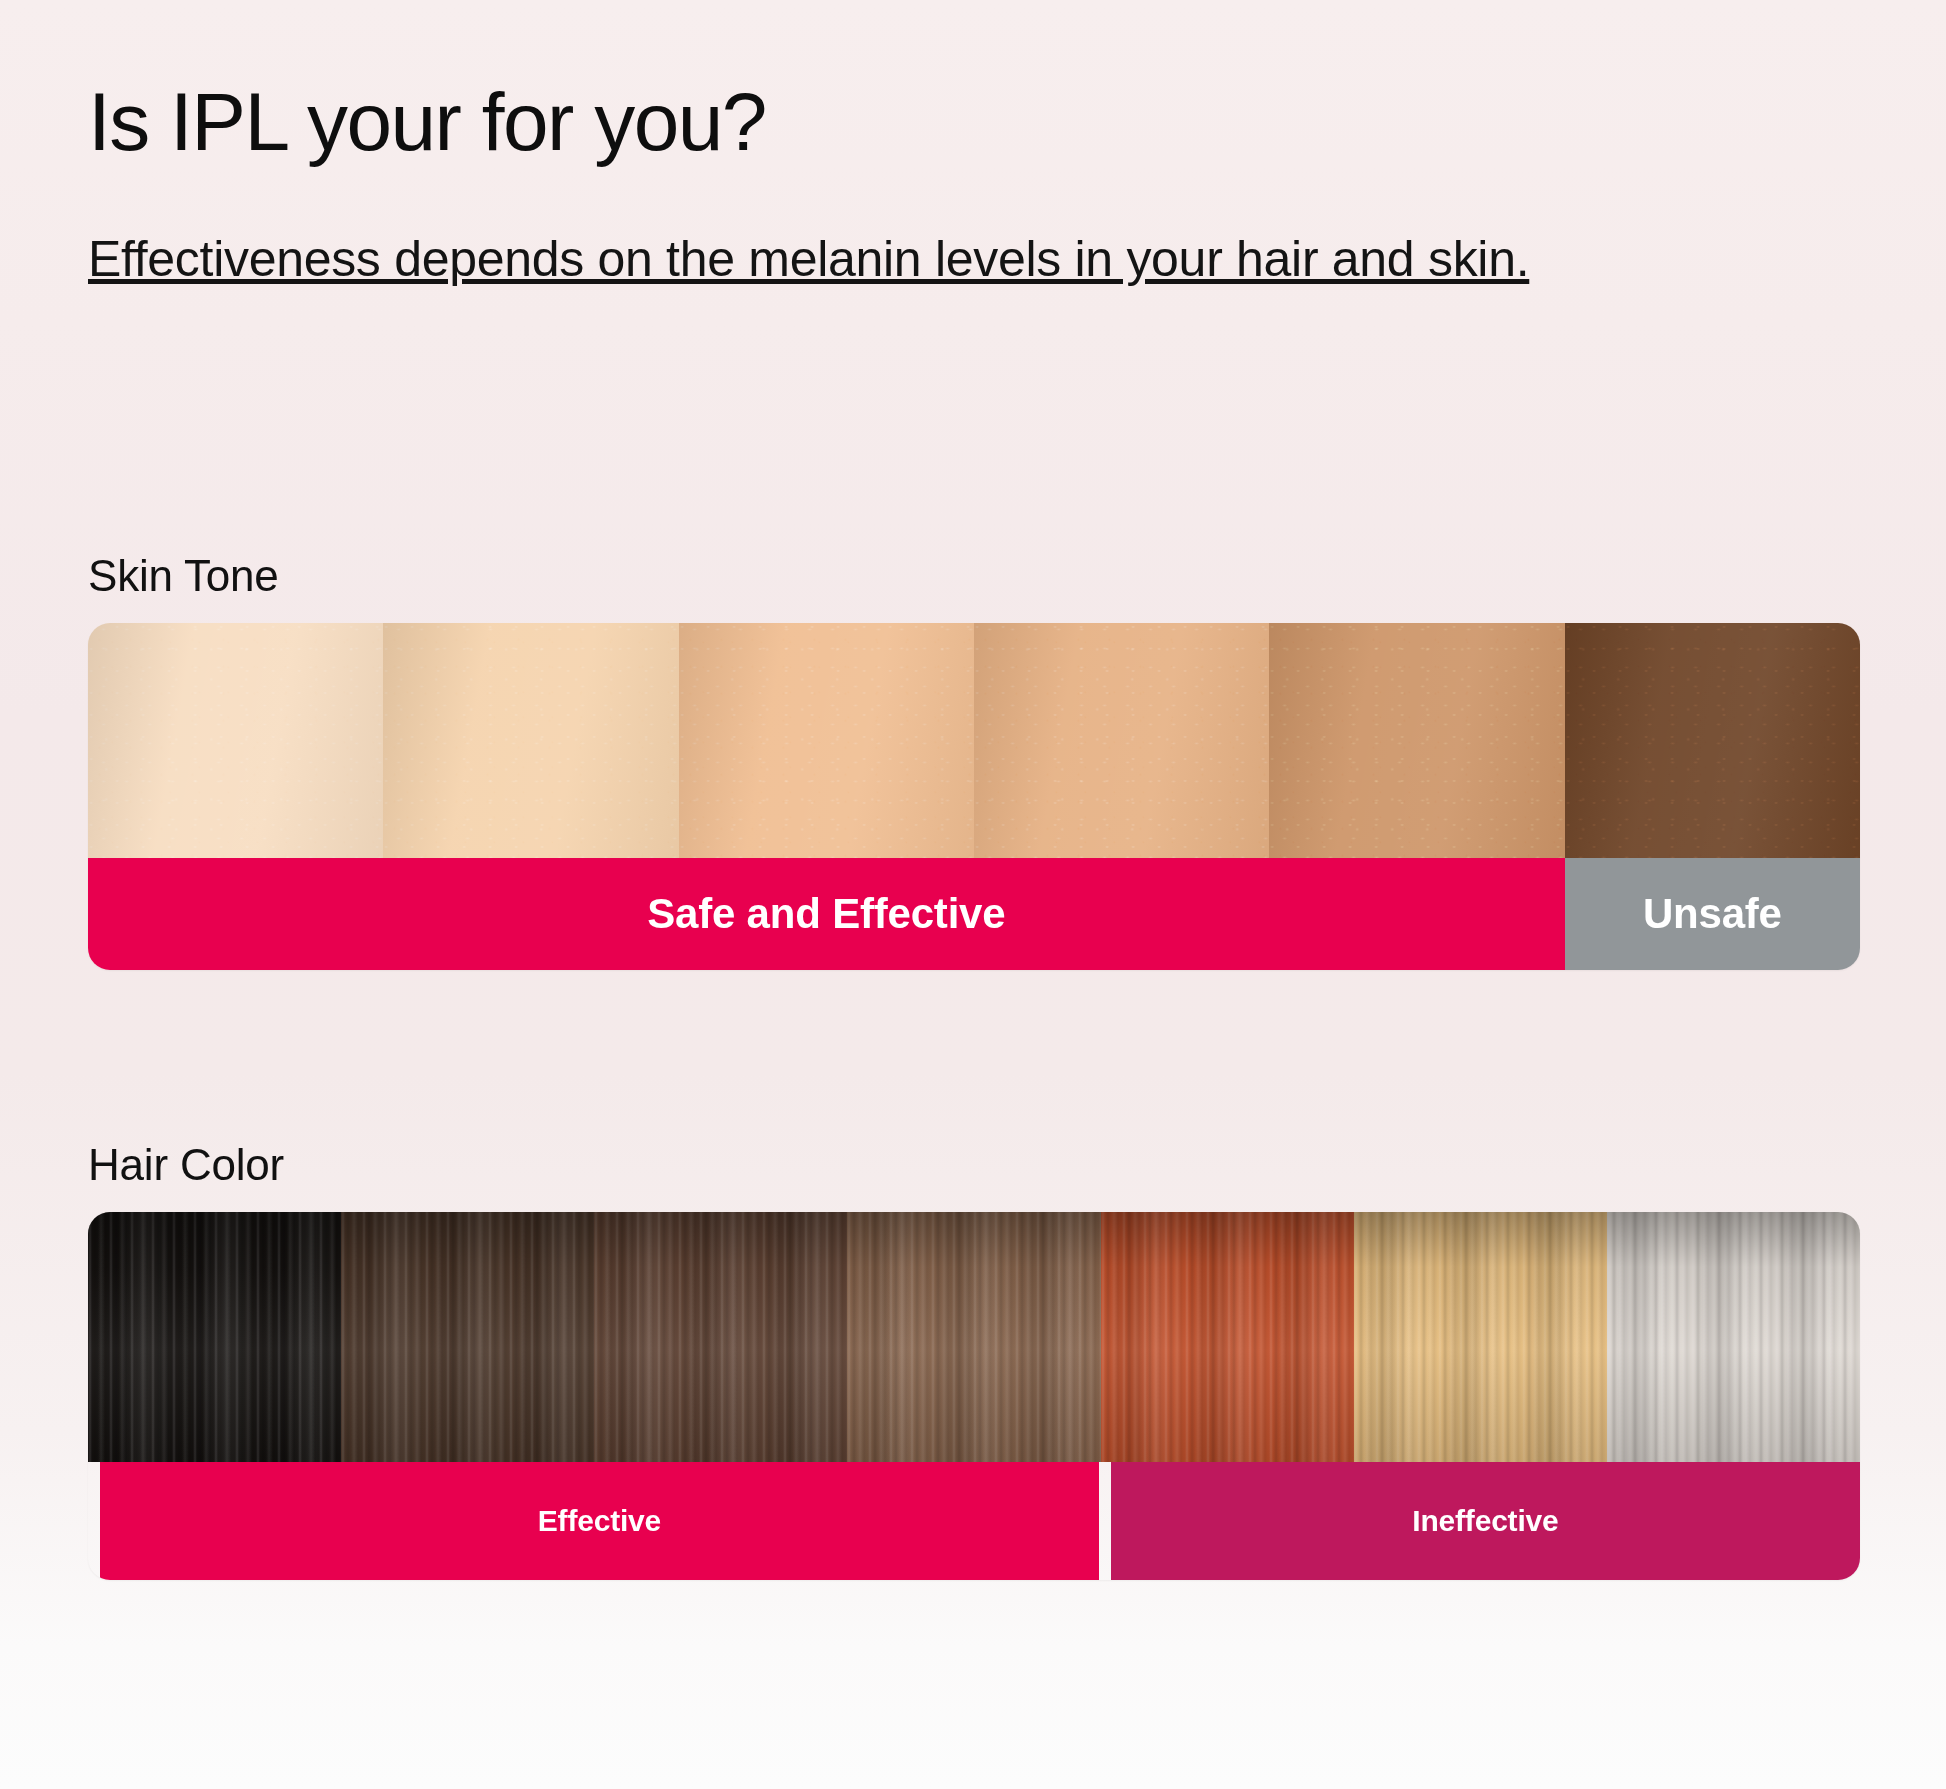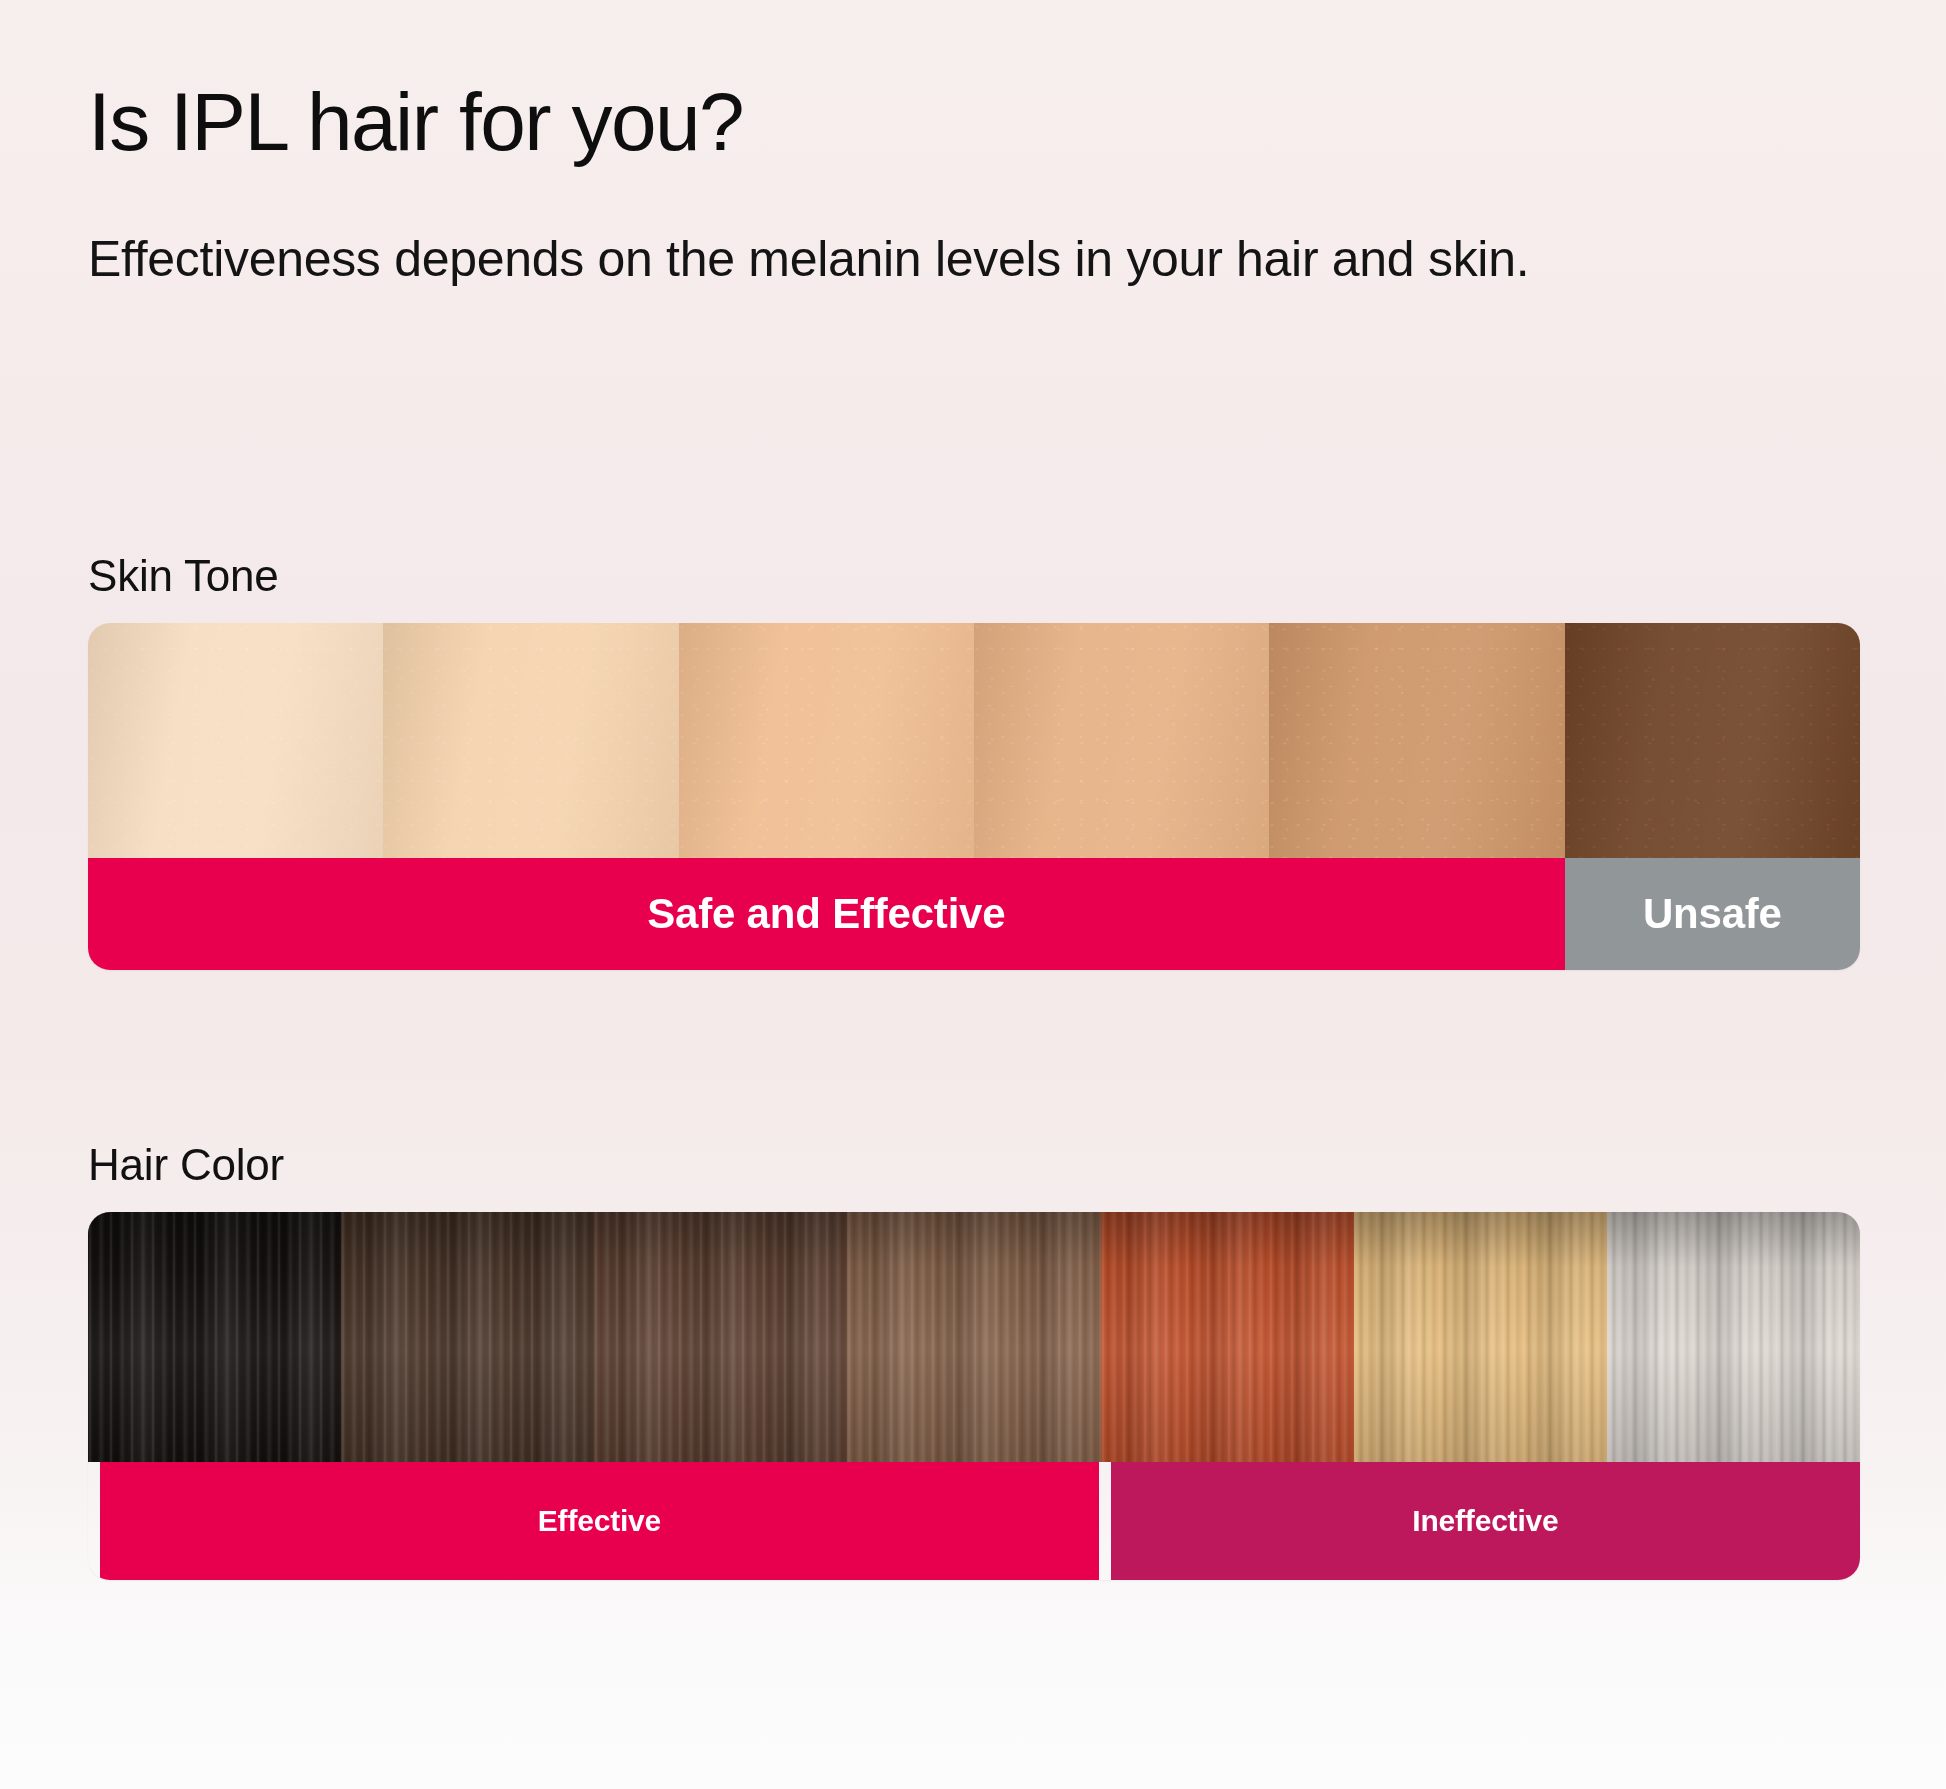--- a/index.html
+++ b/index.html
@@ -49,20 +49,21 @@
   }
 
   .subtitle {
     margin-top: 56px;
     font-size: 50px;
     line-height: 1.46;
     font-weight: 400;
     letter-spacing: -0.3px;
     color: #141414;
     max-width: 1540px;
+    text-decoration: underline;
   }
 
   
   .section { position: absolute; left: 88px; width: 1772px; }
   .section.skin { top: 551px; }
   .section.hair { top: 1140px; }
 
   .section-label {
     font-size: 44px;
     font-weight: 400;
@@ -181,21 +182,21 @@
 
   .hair .legend-seg { font-size: 30px; margin-left: 12px; }
 
 </style>
 </head>
 <body>
 
 <div class="page">
 
   <div class="heading-block">
-    <h1 class="title">Is IPL hair for you?</h1>
+    <h1 class="title">Is IPL your for you?</h1>
     <p class="subtitle">Effectiveness depends on the melanin levels in your hair and skin.</p>
   </div>
 
   <div class="section skin">
     <div class="section-label">Skin Tone</div>
     <div class="strip">
       <div class="swatches" id="skin-swatches">
           <div class="swatch skin-sw" style="background: rgb(247, 221, 193);"></div>
           <div class="swatch skin-sw" style="background: rgb(245, 211, 173);"></div>
           <div class="swatch skin-sw" style="background: rgb(240, 190, 146);"></div>

